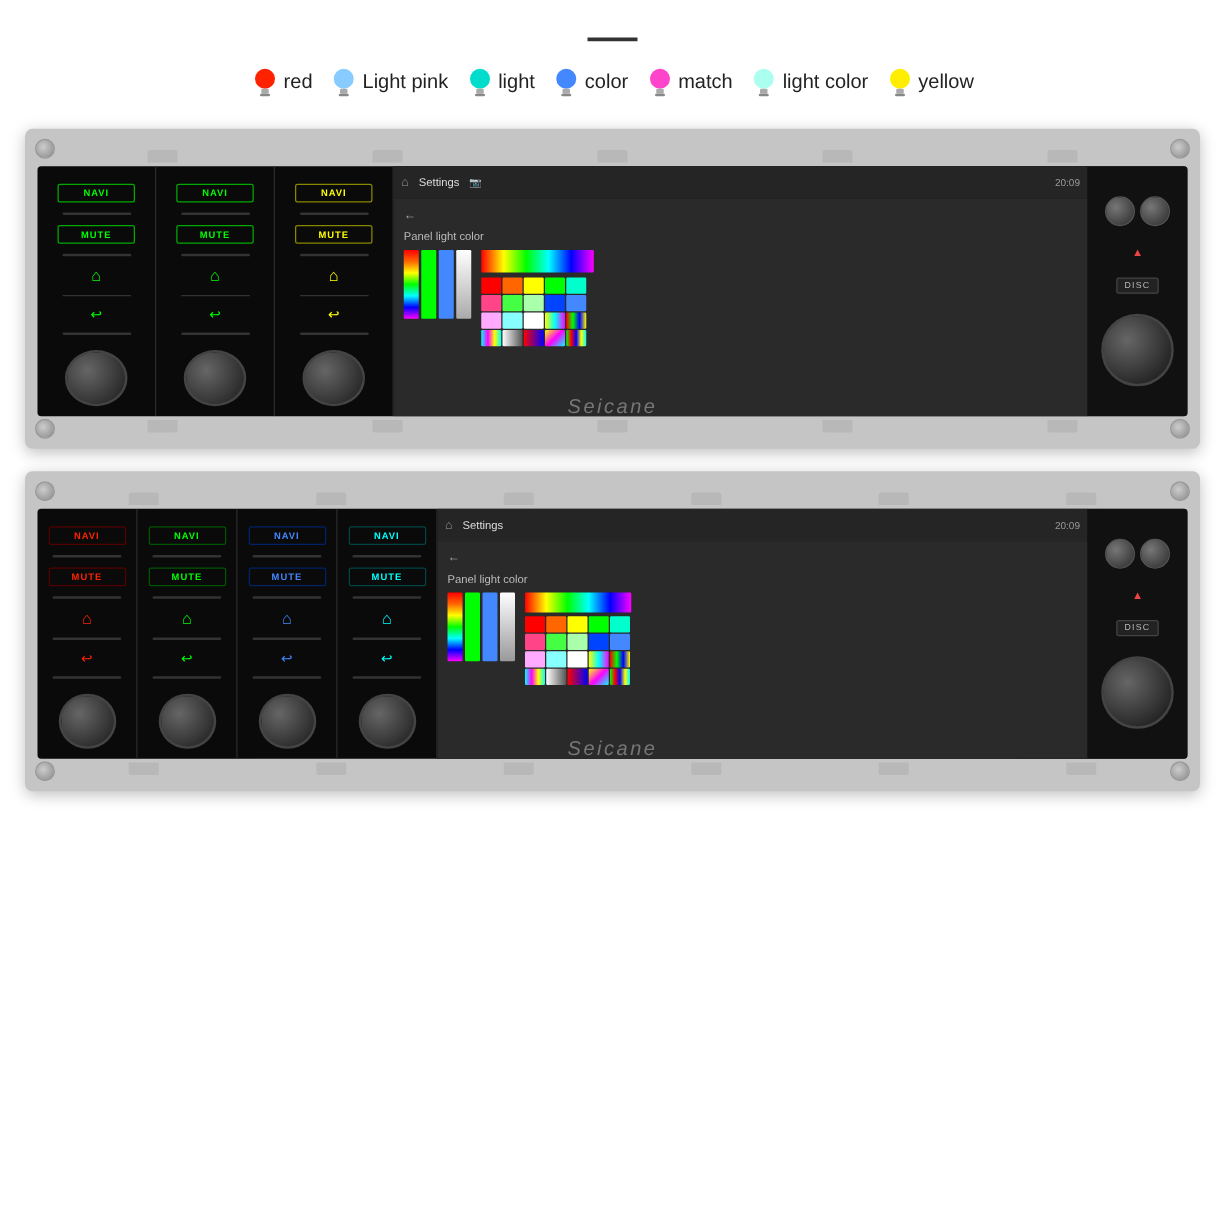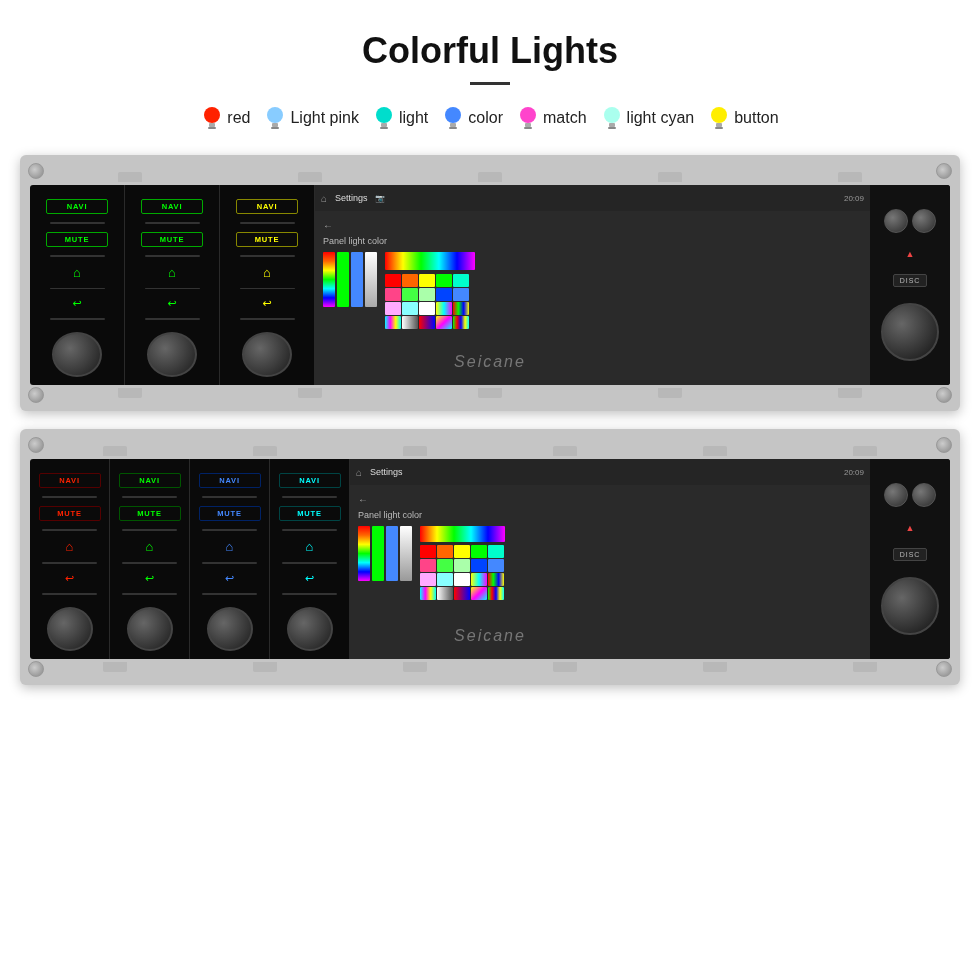--- a/index.html
+++ b/index.html
@@ -67,21 +67,21 @@
       justify-content: center;
     }
     .bulb svg {
       width: 20px;
       height: 26px;
     }
 
     
     .watermark {
       position: absolute;
-      bottom: 40px;
+      bottom: 24px;
       left: 50%;
       transform: translateX(-50%);
       color: rgba(180, 180, 180, 0.55);
       font-size: 16px;
       font-style: italic;
       letter-spacing: 2px;
       pointer-events: none;
       white-space: nowrap;
     }
 
@@ -267,21 +267,20 @@
       background: #b8b8b8;
       border-radius: 2px 2px 0 0;
     }
   </style>
 </head>
 <body>
 
 <div class="page-container">
 
   <div class="header-section">
-    <h1 class="main-title">Colorful Lights</h1>
     <div class="title-divider"></div>
   </div>
 
   <div class="color-row">
 
     <div class="color-item">
       <div class="bulb">
         <svg viewBox="0 0 20 26">
             <ellipse cx="10" cy="10" rx="8" ry="8" fill="#ff2200"></ellipse>
             <rect x="7" y="18" width="6" height="4" rx="1" fill="#aaa"></rect>
@@ -336,32 +335,32 @@
     </div>
 
     <div class="color-item">
       <div class="bulb">
         <svg viewBox="0 0 20 26">
             <ellipse cx="10" cy="10" rx="8" ry="8" fill="#aaffee"></ellipse>
             <rect x="7" y="18" width="6" height="4" rx="1" fill="#aaa"></rect>
             <rect x="6" y="22" width="8" height="2" rx="1" fill="#888"></rect>
           </svg>
       </div>
-      <span>light cyan</span>
+      <span>light color</span>
     </div>
 
     <div class="color-item">
       <div class="bulb">
         <svg viewBox="0 0 20 26">
             <ellipse cx="10" cy="10" rx="8" ry="8" fill="#ffee00"></ellipse>
             <rect x="7" y="18" width="6" height="4" rx="1" fill="#aaa"></rect>
             <rect x="6" y="22" width="8" height="2" rx="1" fill="#888"></rect>
           </svg>
       </div>
-      <span>button</span>
+      <span>yellow</span>
     </div>
   </div>
 
   <div class="device-frame" style="margin-bottom:18px;">
     <div class="corner-screws">
       <div class="screw-tl"></div>
       <div class="screw-tr"></div>
       <div class="screw-bl"></div>
       <div class="screw-br"></div>
     </div>

